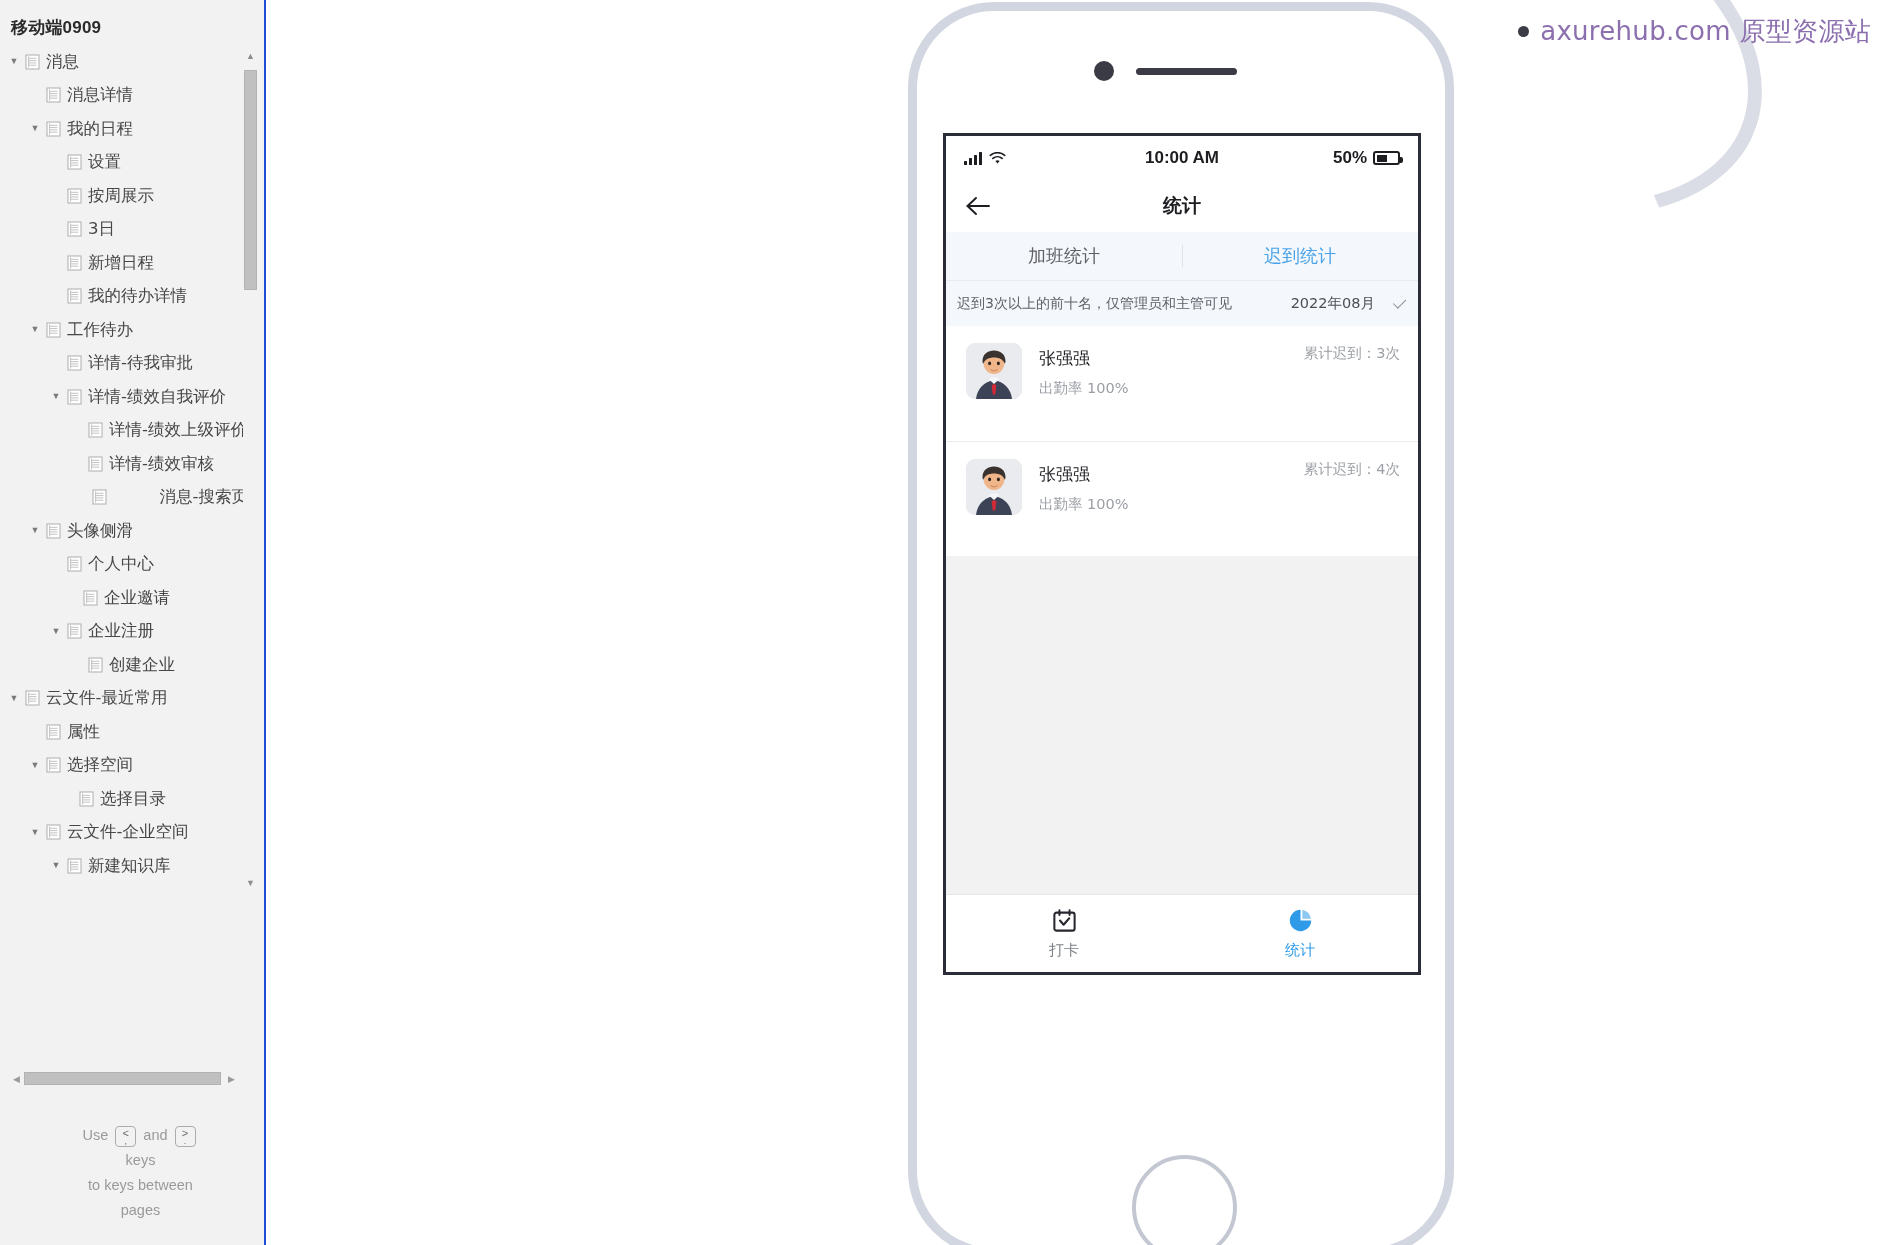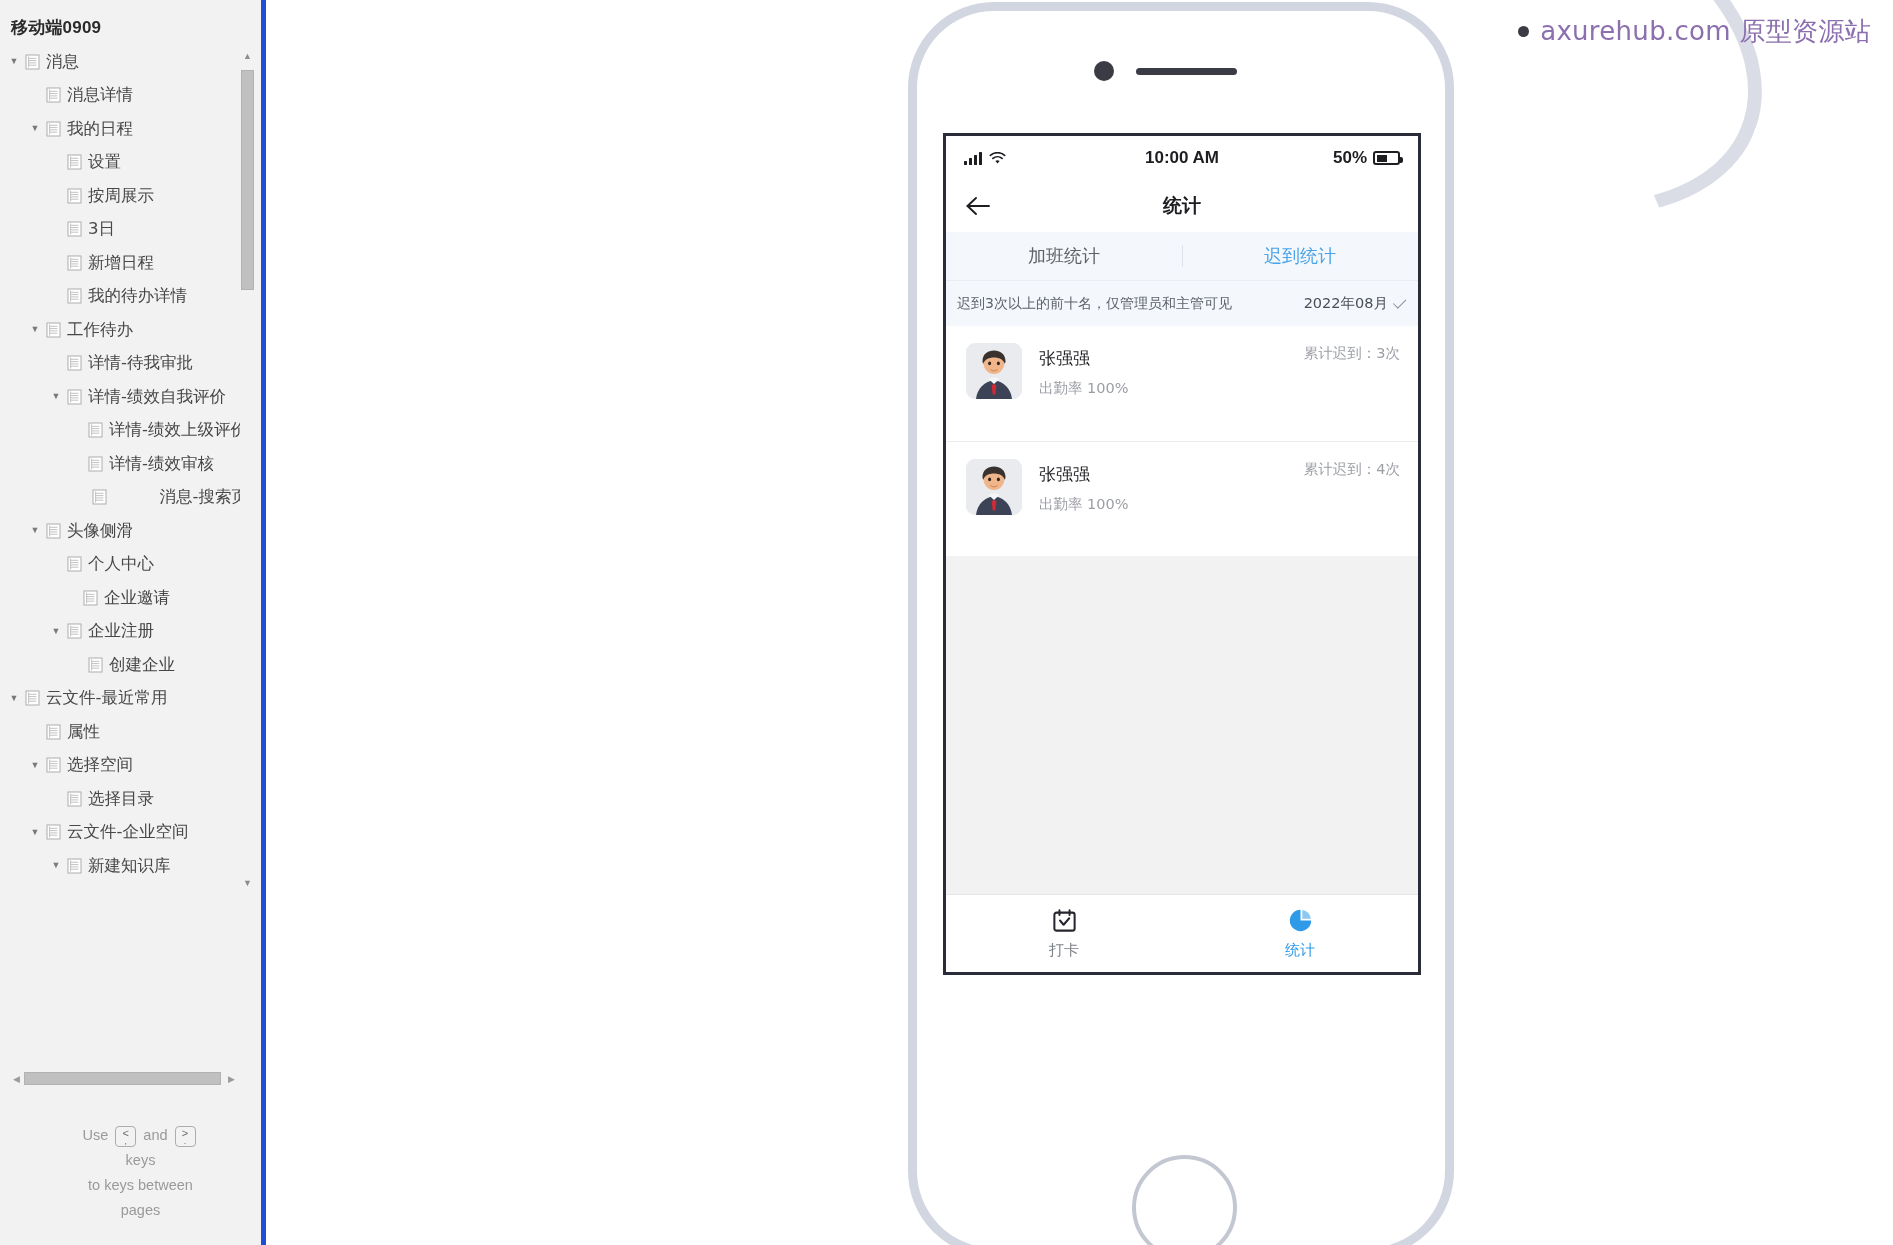--- a/index.html
+++ b/index.html
@@ -9,21 +9,21 @@
     font-family: "Liberation Sans", "DejaVu Sans", sans-serif;
     overflow: hidden;
   }
   .page { position: relative; width: 1893px; height: 1245px; }
 
   
   .sidebar {
     position: absolute; left: 0; top: 0;
     width: 266px; height: 1245px;
     background: #f2f2f2;
-    border-right: 5px solid #1d4ed8;
+    border-right: 2px solid #1d4ed8;
   }
   .sidebar-title {
     font-size: 17px; font-weight: bold; color: #2b2b2b;
     padding: 16px 0 10px 11px; letter-spacing: .2px;
   }
   .tree {
     position: absolute; top: 45px; left: 0;
     width: 248px; height: 840px;
     overflow: hidden;
   }
@@ -240,21 +240,21 @@
     display: flex; align-items: center;
     padding: 0 11px;
     background: #f4f7fc;
     border-top: 1px solid #e9edf3;
   }
   .filter-note {
     font-size: 14px; color: #5e6369;
     font-family: "DejaVu Sans", sans-serif;
   }
   .filter-month {
-    margin-left: auto; display: flex; align-items: center; gap: 7px;
+    margin-left: auto; display: flex; align-items: center; gap: 20px;
     font-size: 14.5px; color: #4a4f55;
     font-family: "DejaVu Sans", sans-serif;
     cursor: pointer;
   }
   .chev-dn {
     width: 12px; height: 7px;
     border-left: 1.6px solid #8b9099; border-bottom: 1.6px solid #8b9099;
     transform: rotate(-45deg) translateY(-2px);
   }
 
@@ -551,21 +551,21 @@
           <span class="twisty">▼</span>
           <span class="page-icon">
             <svg width="15" height="16" viewBox="0 0 15 16">
               <rect x="1" y="1" width="13" height="14" fill="#fff" stroke="#b4b4b4" stroke-width="1.1"></rect>
               <path d="M3.6 4.3h7.8M3.6 6.6h7.8M3.6 8.9h7.8M3.6 11.2h7.8" stroke="#c2c2c2" stroke-width="1"></path>
               <path d="M3.6 2.4v11.2" stroke="#c2c2c2" stroke-width="1"></path>
             </svg>
           </span>
           <span class="tree-label">选择空间</span>
         </div>
-        <div class="tree-row" style="padding-left: 48px;">
+        <div class="tree-row" style="padding-left: 60px;">
           <span class="twisty empty">▼</span>
           <span class="page-icon">
             <svg width="15" height="16" viewBox="0 0 15 16">
               <rect x="1" y="1" width="13" height="14" fill="#fff" stroke="#b4b4b4" stroke-width="1.1"></rect>
               <path d="M3.6 4.3h7.8M3.6 6.6h7.8M3.6 8.9h7.8M3.6 11.2h7.8" stroke="#c2c2c2" stroke-width="1"></path>
               <path d="M3.6 2.4v11.2" stroke="#c2c2c2" stroke-width="1"></path>
             </svg>
           </span>
           <span class="tree-label">选择目录</span>
         </div>

